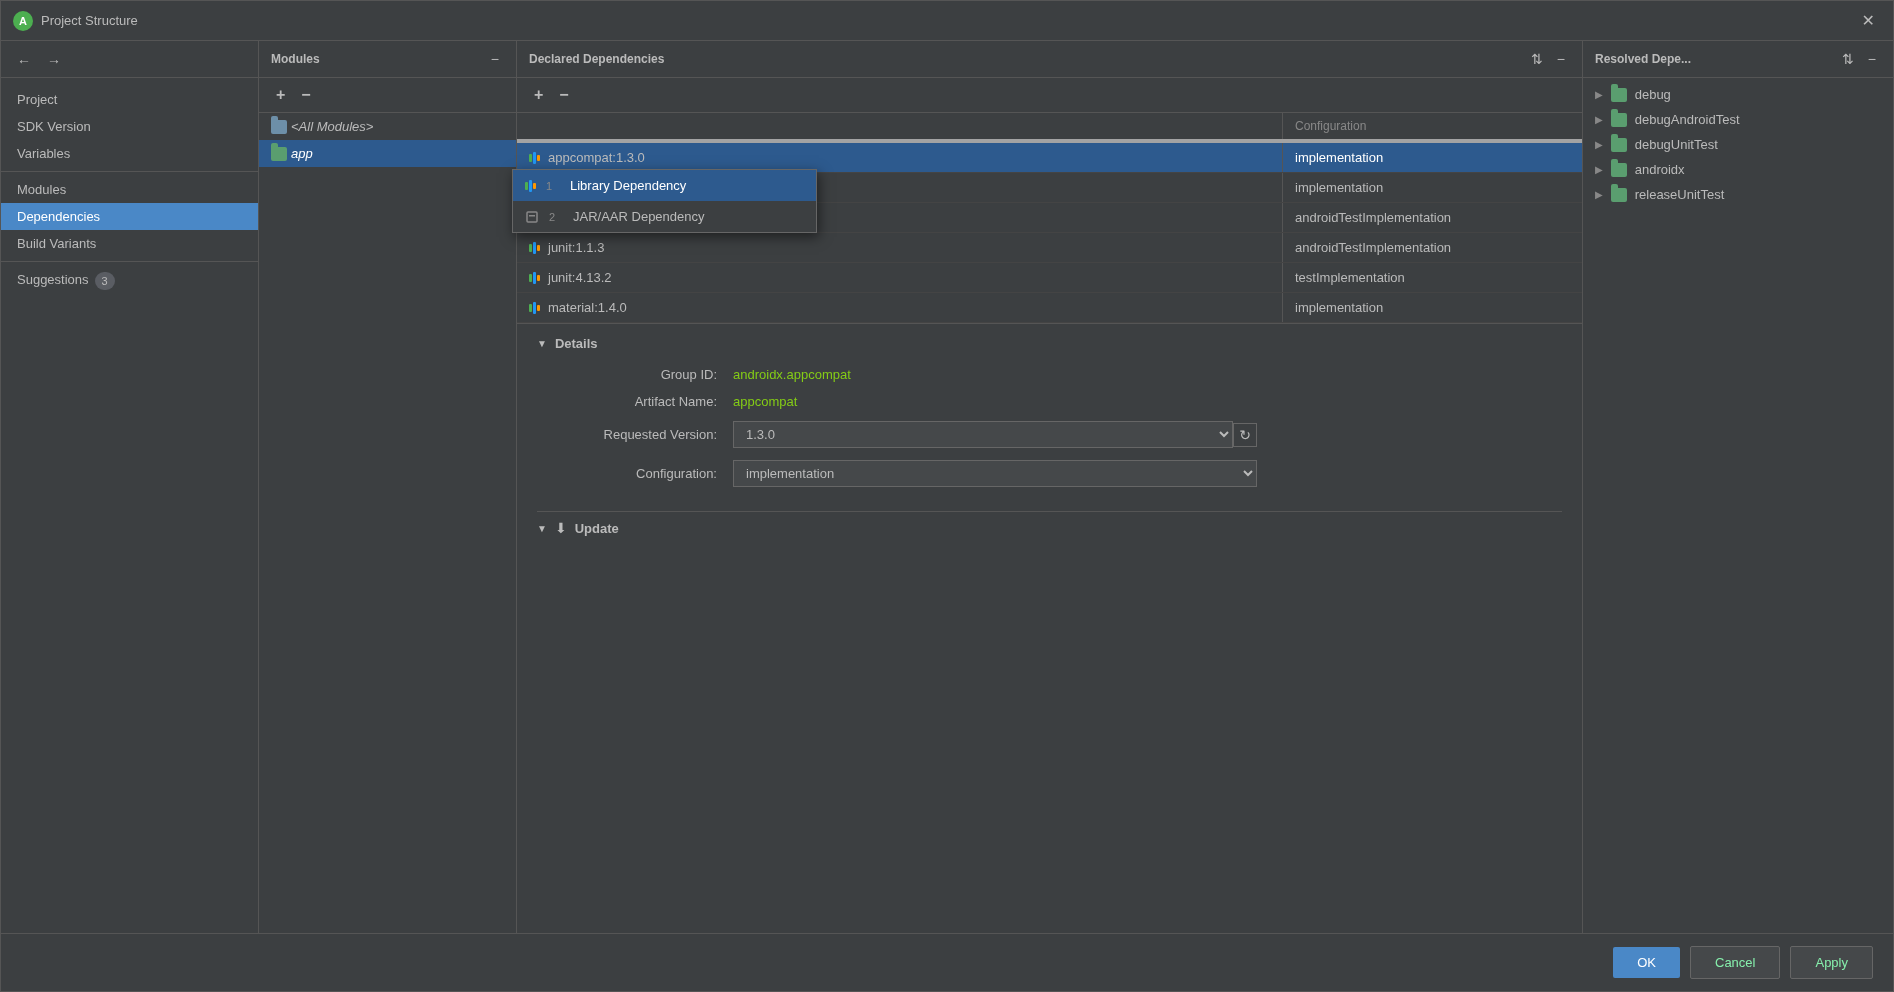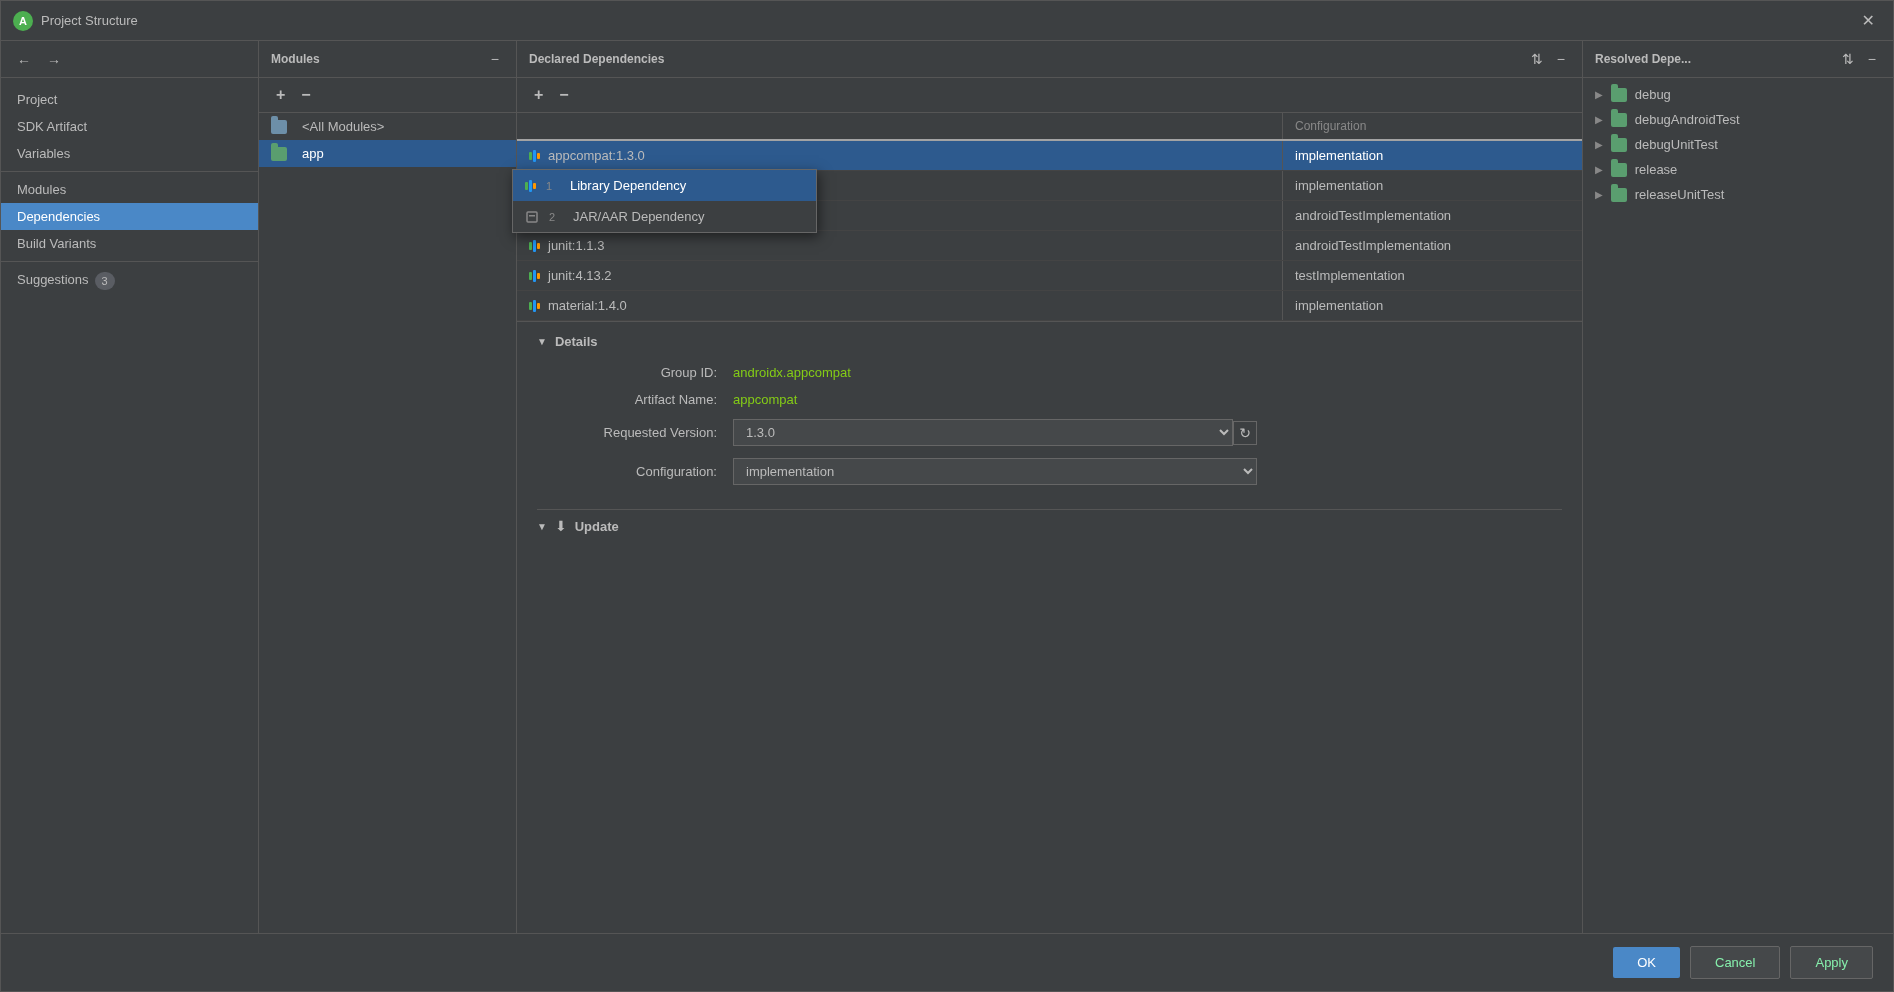--- a/index.html
+++ b/index.html
@@ -155,21 +155,22 @@
     .modules-list {
       flex: 1;
       overflow-y: auto;
     }
     .module-item {
       display: flex;
       align-items: center;
       padding: 6px 12px;
       cursor: pointer;
       color: #bbbbbb;
-      gap: 15px;
+      gap: 4px;
+      font-style: italic;
     }
     .module-item.selected {
       background: #2d5a8e;
       color: white;
     }
     .folder-icon {
       width: 16px;
       height: 14px;
       background: #6d8fa8;
       border-radius: 0 2px 2px 2px;
@@ -192,21 +193,21 @@
     .deps-panel {
       flex: 1;
       background: #3c3f41;
       border-right: 1px solid #555;
       display: flex;
       flex-direction: column;
       overflow: hidden;
     }
     .deps-columns {
       display: flex;
-      border-bottom: 2px solid #a3a3a3;
+      border-bottom: 4px solid #a3a3a3;
       gap: 23px;
     }
     .deps-col-dep {
       flex: 1;
       padding: 6px 12px;
       font-size: 11px;
       color: #888;
     }
     .deps-col-conf {
       width: 300px;
@@ -392,21 +393,21 @@
     <div class="sidebar">
       <div class="nav-arrows">
         <span class="nav-arrow">←</span>
         <span class="nav-arrow">→</span>
       </div>
       <div class="sidebar-section">
         <div class="sidebar-item">
           <span>Project</span>
         </div>
         <div class="sidebar-item">
-          <span>SDK Artifact</span>
+          <span>SDK Version</span>
         </div>
         <div class="sidebar-item">
           <span>Variables</span>
         </div>
         <div class="sidebar-divider"></div>
         <div class="sidebar-item">
           <span>Modules</span>
         </div>
         <div class="sidebar-item active">
           <span>Dependencies</span>
@@ -608,21 +609,21 @@
           <span>debugAndroidTest</span>
         </div>
         <div class="resolved-item">
           <span class="resolved-chevron">▶</span>
           <div class="folder-icon green"></div>
           <span>debugUnitTest</span>
         </div>
         <div class="resolved-item">
           <span class="resolved-chevron">▶</span>
           <div class="folder-icon green"></div>
-          <span>release</span>
+          <span>androidx</span>
         </div>
         <div class="resolved-item">
           <span class="resolved-chevron">▶</span>
           <div class="folder-icon green"></div>
           <span>releaseUnitTest</span>
         </div>
       </div>
     </div>
   </div>
 

